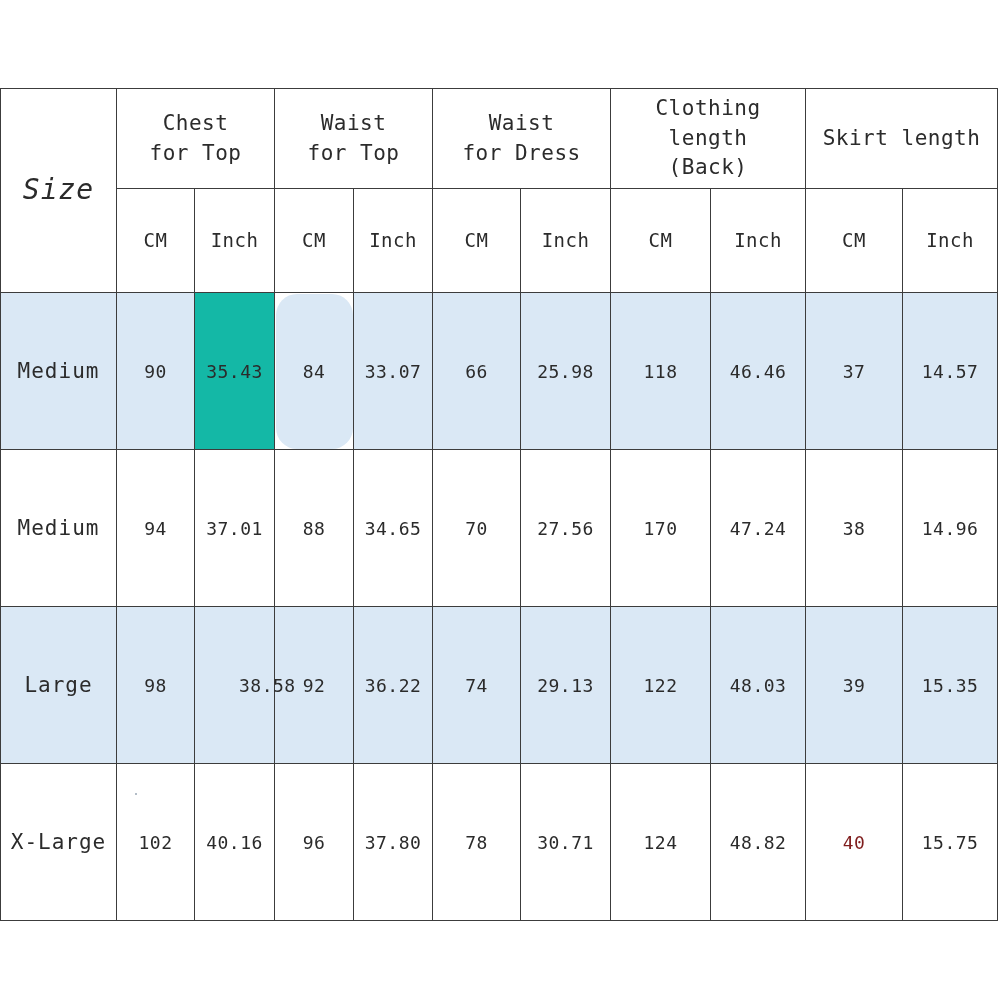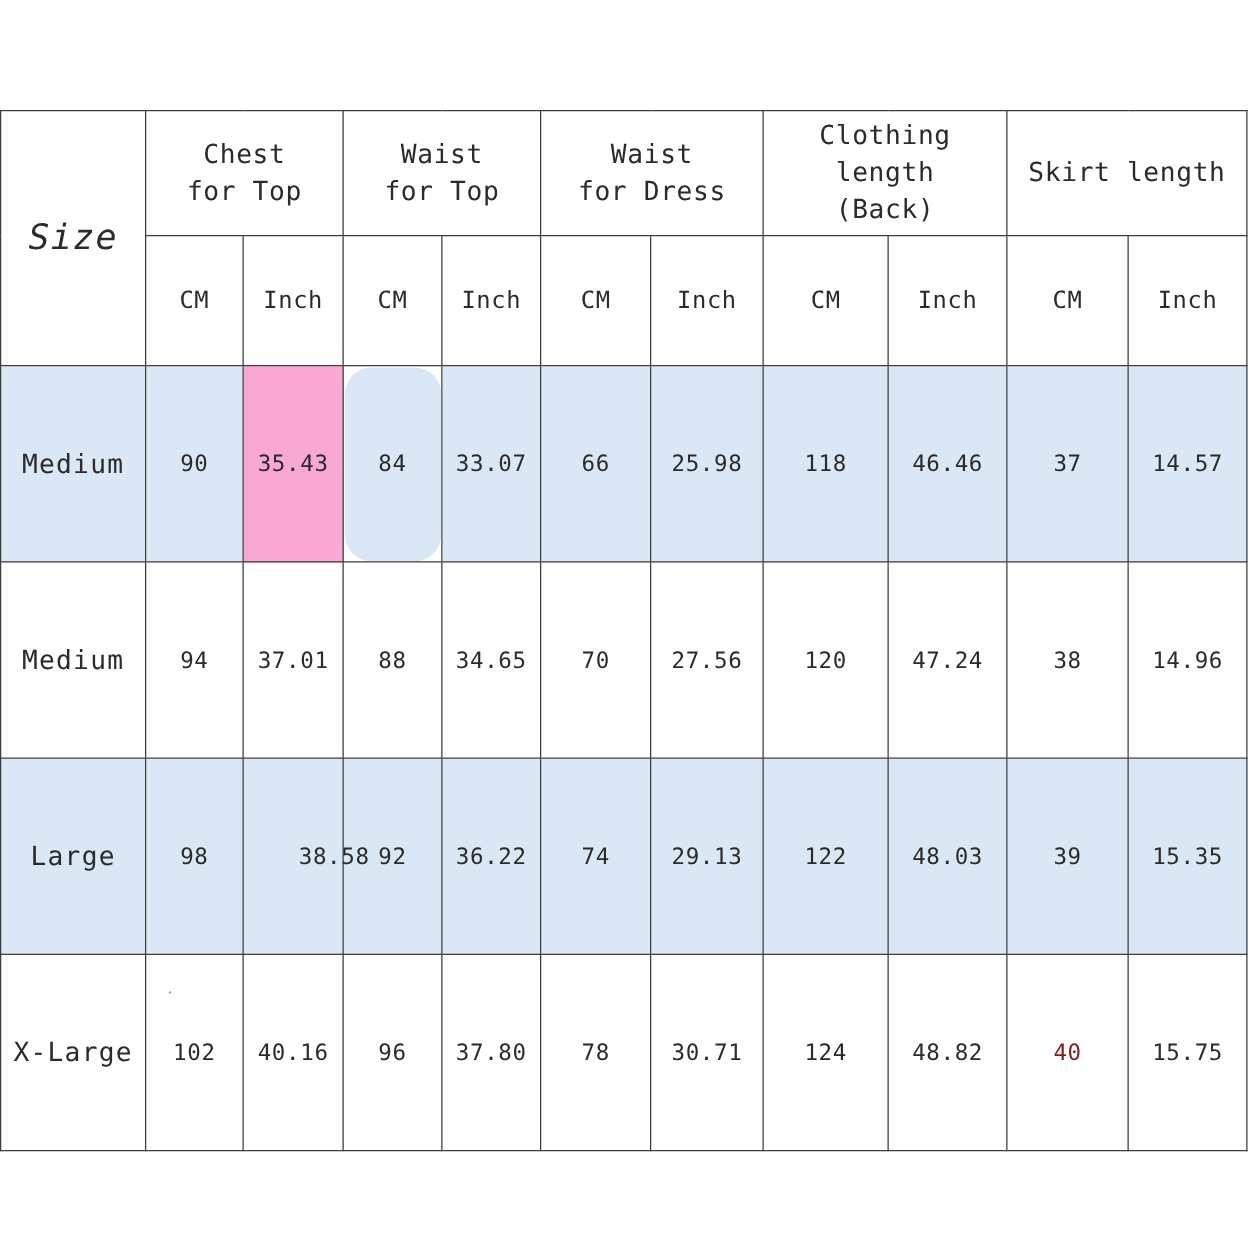--- a/index.html
+++ b/index.html
@@ -144,39 +144,39 @@
         <th class="unit-head" style="border-color: rgb(60, 60, 60); color: rgb(43, 43, 43);">Inch</th>
         <th class="unit-head" style="border-color: rgb(60, 60, 60); color: rgb(43, 43, 43);">CM</th>
         <th class="unit-head" style="border-color: rgb(60, 60, 60); color: rgb(43, 43, 43);">Inch</th>
       </tr>
     </thead>
 
     <tbody>
       <tr class="r-data shaded">
         <td class="size-name" style="background-color: rgb(218, 232, 245); border-color: rgb(60, 60, 60); color: rgb(43, 43, 43);">Medium</td>
         <td class="val" style="background-color: rgb(218, 232, 245); border-color: rgb(60, 60, 60); color: rgb(43, 43, 43);">90</td>
-        <td class="val" style="background-color: #f9a8d4; border-color: rgb(60, 60, 60); color: rgb(43, 43, 43);">35.43</td>
+        <td class="val" style="background-color: #14b8a6; border-color: rgb(60, 60, 60); color: rgb(43, 43, 43);">35.43</td>
         <td class="val" style="background-color: rgb(218, 232, 245); border-color: rgb(60, 60, 60); color: rgb(43, 43, 43); border-radius: 22px;">84</td>
         <td class="val" style="background-color: rgb(218, 232, 245); border-color: rgb(60, 60, 60); color: rgb(43, 43, 43);">33.07</td>
         <td class="val" style="background-color: rgb(218, 232, 245); border-color: rgb(60, 60, 60); color: rgb(43, 43, 43);">66</td>
         <td class="val" style="background-color: rgb(218, 232, 245); border-color: rgb(60, 60, 60); color: rgb(43, 43, 43);">25.98</td>
         <td class="val" style="background-color: rgb(218, 232, 245); border-color: rgb(60, 60, 60); color: rgb(43, 43, 43);">118</td>
         <td class="val" style="background-color: rgb(218, 232, 245); border-color: rgb(60, 60, 60); color: rgb(43, 43, 43);">46.46</td>
         <td class="val" style="background-color: rgb(218, 232, 245); border-color: rgb(60, 60, 60); color: rgb(43, 43, 43);">37</td>
         <td class="val" style="background-color: rgb(218, 232, 245); border-color: rgb(60, 60, 60); color: rgb(43, 43, 43);">14.57</td>
       </tr>
       <tr class="r-data plain">
         <td class="size-name" style="background-color: rgb(255, 255, 255); border-color: rgb(60, 60, 60); color: rgb(43, 43, 43);">Medium</td>
         <td class="val" style="background-color: rgb(255, 255, 255); border-color: rgb(60, 60, 60); color: rgb(43, 43, 43);">94</td>
         <td class="val" style="background-color: rgb(255, 255, 255); border-color: rgb(60, 60, 60); color: rgb(43, 43, 43);">37.01</td>
         <td class="val" style="background-color: rgb(255, 255, 255); border-color: rgb(60, 60, 60); color: rgb(43, 43, 43);">88</td>
         <td class="val" style="background-color: rgb(255, 255, 255); border-color: rgb(60, 60, 60); color: rgb(43, 43, 43);">34.65</td>
         <td class="val" style="background-color: rgb(255, 255, 255); border-color: rgb(60, 60, 60); color: rgb(43, 43, 43);">70</td>
         <td class="val" style="background-color: rgb(255, 255, 255); border-color: rgb(60, 60, 60); color: rgb(43, 43, 43);">27.56</td>
-        <td class="val" style="background-color: rgb(255, 255, 255); border-color: rgb(60, 60, 60); color: rgb(43, 43, 43);">120</td>
+        <td class="val" style="background-color: rgb(255, 255, 255); border-color: rgb(60, 60, 60); color: rgb(43, 43, 43);">170</td>
         <td class="val" style="background-color: rgb(255, 255, 255); border-color: rgb(60, 60, 60); color: rgb(43, 43, 43);">47.24</td>
         <td class="val" style="background-color: rgb(255, 255, 255); border-color: rgb(60, 60, 60); color: rgb(43, 43, 43);">38</td>
         <td class="val" style="background-color: rgb(255, 255, 255); border-color: rgb(60, 60, 60); color: rgb(43, 43, 43);">14.96</td>
       </tr>
       <tr class="r-data shaded">
         <td class="size-name" style="background-color: rgb(218, 232, 245); border-color: rgb(60, 60, 60); color: rgb(43, 43, 43);">Large</td>
         <td class="val" style="background-color: rgb(218, 232, 245); border-color: rgb(60, 60, 60); color: rgb(43, 43, 43);">98</td>
         <td class="val" style="background-color: rgb(218, 232, 245); border-color: rgb(60, 60, 60); color: rgb(43, 43, 43); padding-left: 44px;">38.58</td>
         <td class="val" style="background-color: rgb(218, 232, 245); border-color: rgb(60, 60, 60); color: rgb(43, 43, 43);">92</td>
         <td class="val" style="background-color: rgb(218, 232, 245); border-color: rgb(60, 60, 60); color: rgb(43, 43, 43);">36.22</td>

